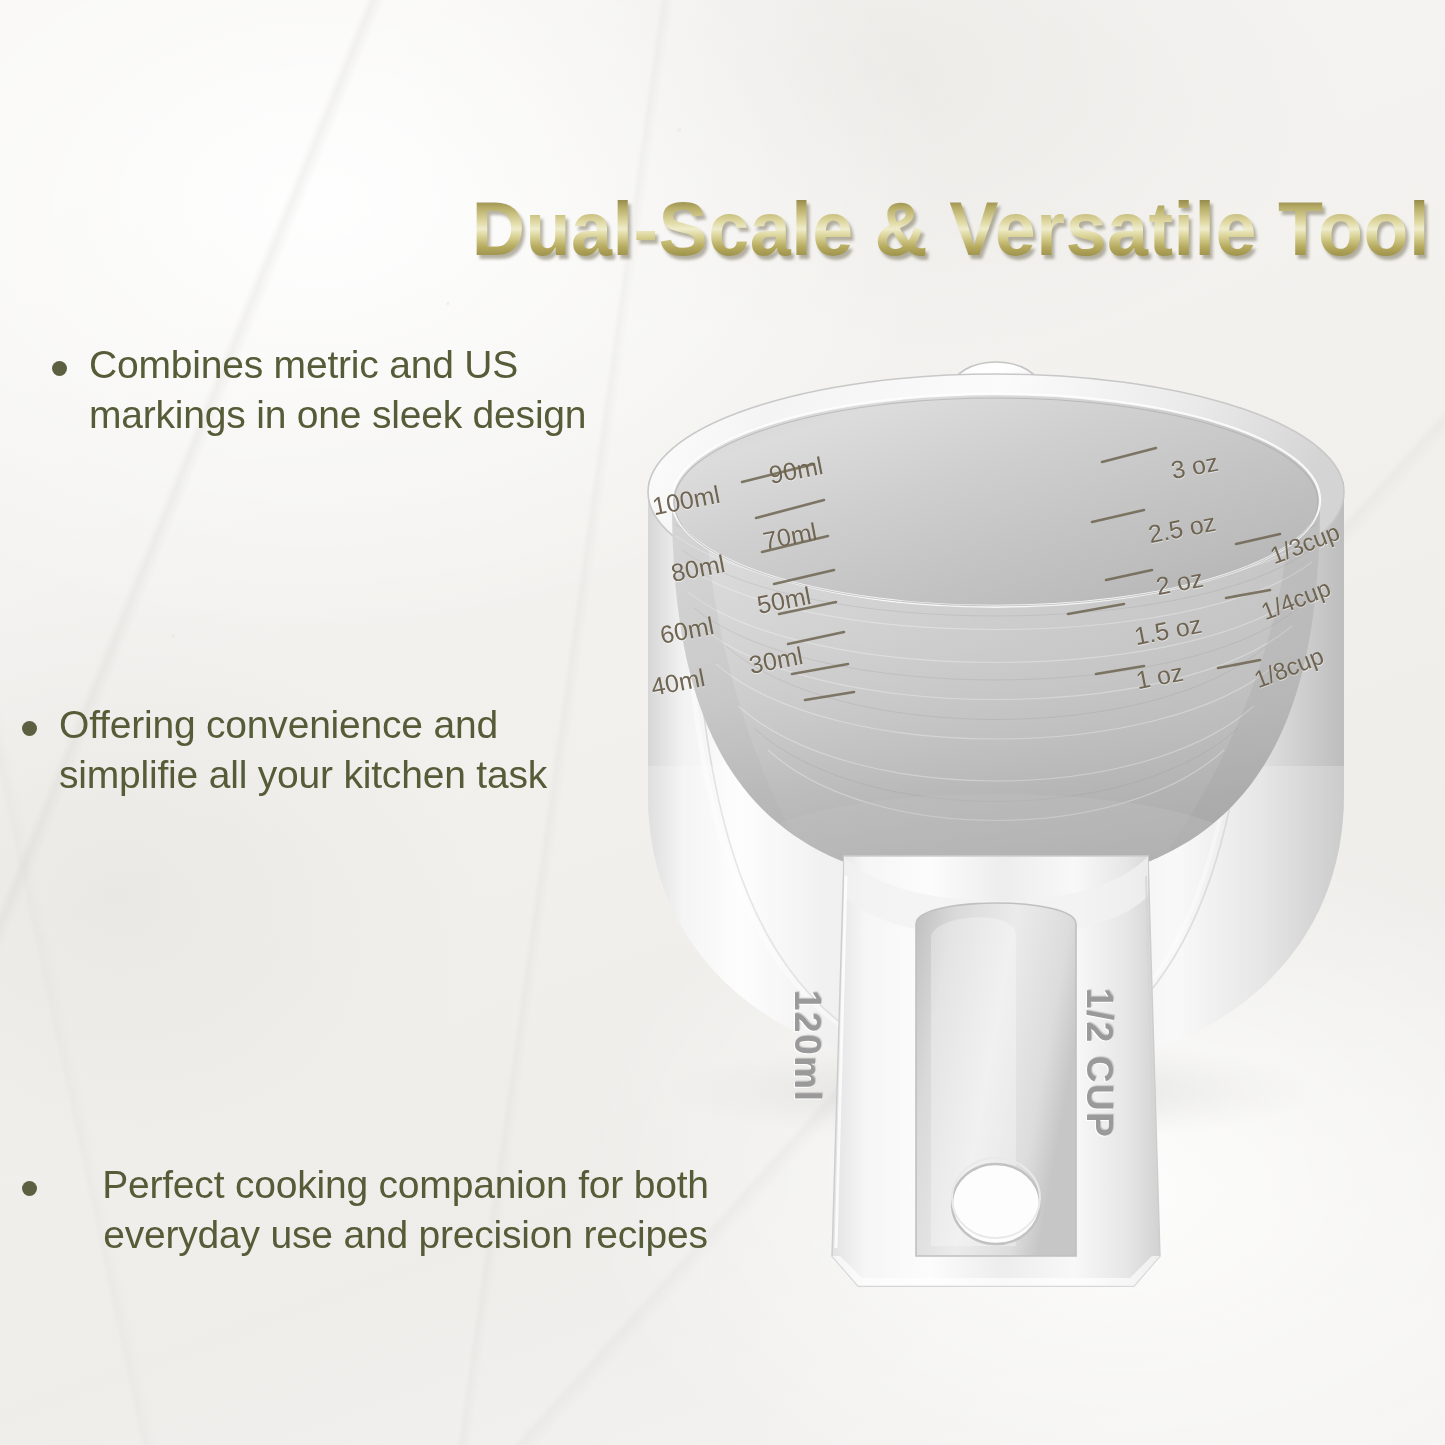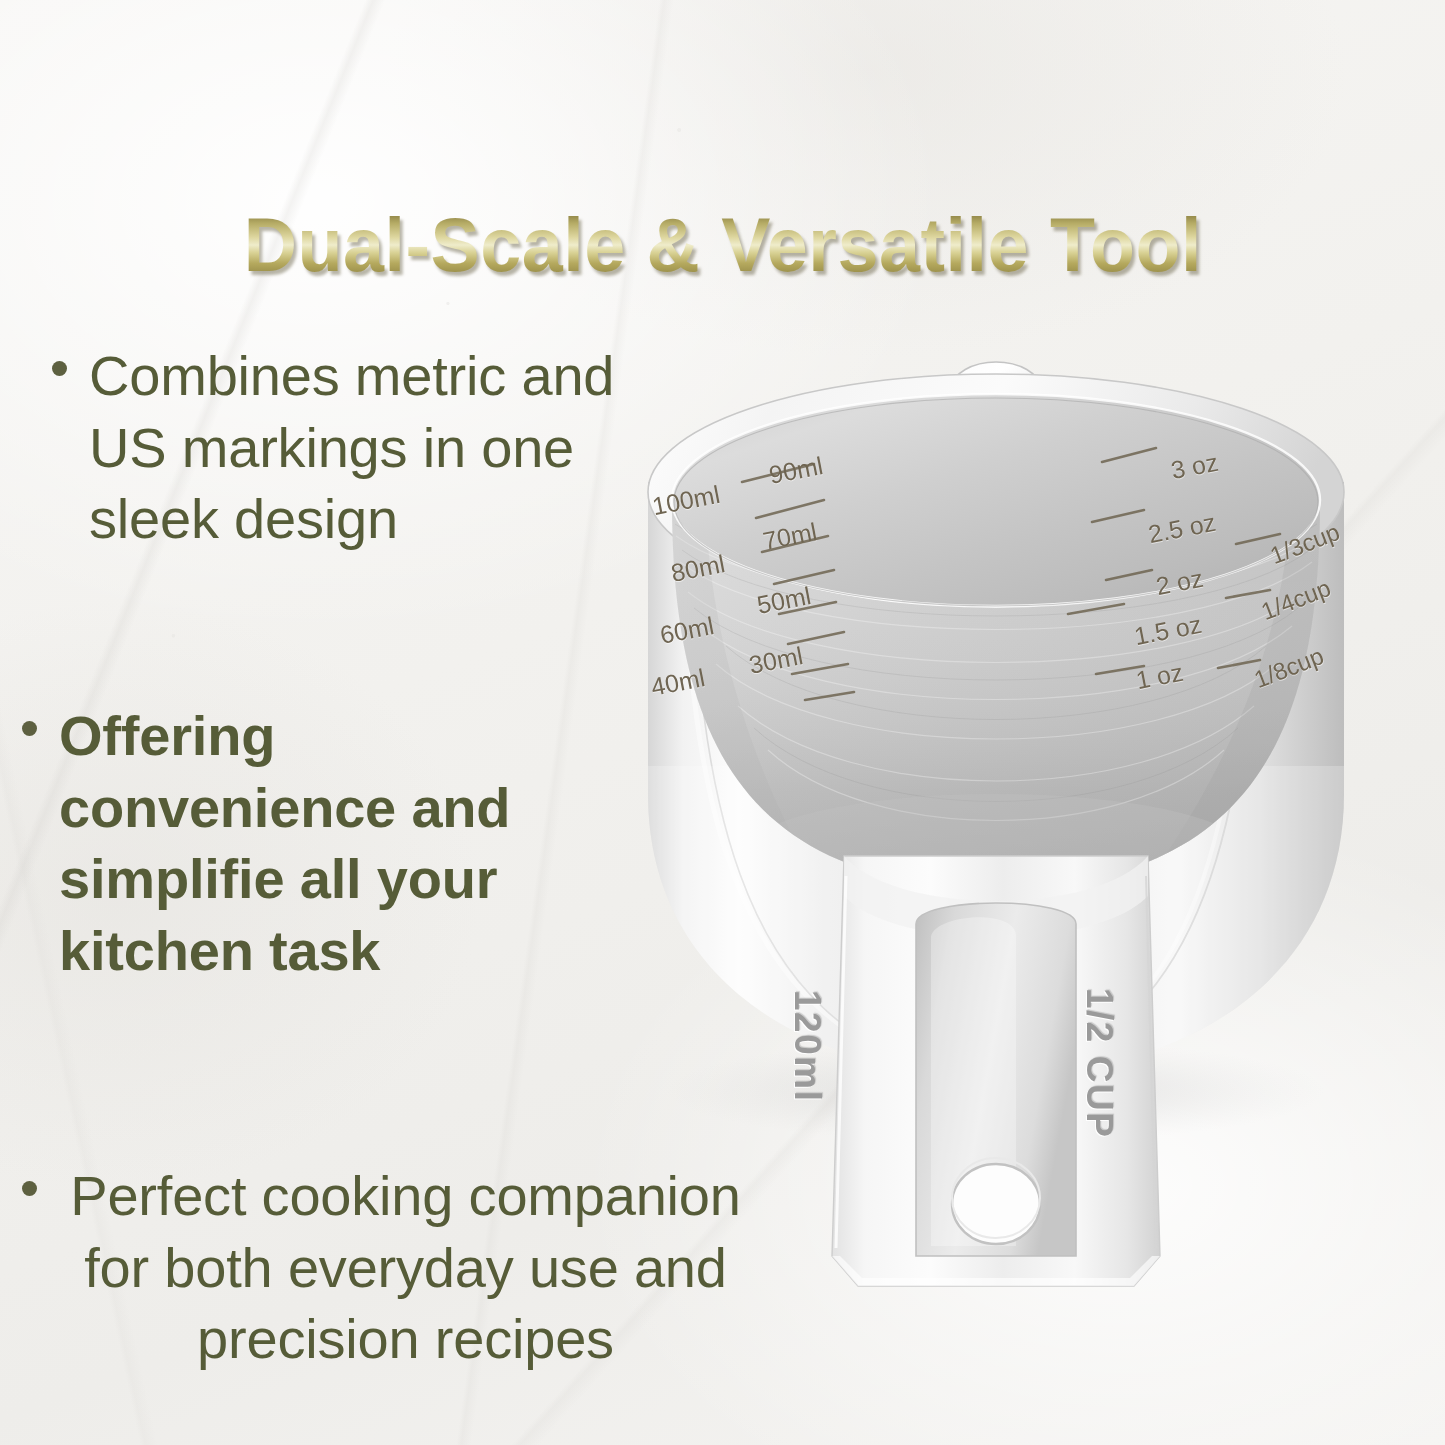--- a/index.html
+++ b/index.html
@@ -37,22 +37,22 @@
     content:""; position:absolute; inset:0;
     background:
       radial-gradient(circle at 31% 21%, rgba(198,196,192,0.20) 0 1.2px, transparent 2px),
       radial-gradient(circle at 47% 9%,  rgba(200,198,194,0.16) 0 1.6px, transparent 2.4px),
       radial-gradient(circle at 12% 44%, rgba(200,198,194,0.14) 0 1.4px, transparent 2.2px);
     pointer-events:none;
   }
 
   
   #title-wrap {
-    position:absolute; top:156px; left:0; width:100%;
-    text-align:center; z-index:6;
+    position:absolute; top:140px; left:0; width:100%;
+    text-align:right; z-index:6;
   }
   #title {
     display:inline-block;
     font-family:"Liberation Sans", sans-serif;
     font-weight:bold;
     font-size:76px;
     line-height:1;
     letter-spacing:0.5px;
     transform:scaleX(0.97);
     background:linear-gradient(180deg,
@@ -72,35 +72,35 @@
     filter:drop-shadow(3px 4px 1.5px rgba(80,72,40,0.40));
   }
 
   
   .bullet {
     position:absolute;
     z-index:6;
     display:flex;
     align-items:flex-start;
     color:#565c38;
-    font-size:56px;
+    font-size:39px;
     line-height:1.28;
     letter-spacing:-0.2px;
   }
   .bullet .dot {
     flex:0 0 auto;
     width:15px; height:15px;
     border-radius:50%;
     background:#5d6040;
     margin:21px 22px 0 0;
   }
   .bullet .btext { display:block; }
 
   #bullet-1 { top:340px; left:52px;  width:600px; }
-  #bullet-2 { top:700px; left:22px;  width:580px;font-weight:bold; }
+  #bullet-2 { top:700px; left:22px;  width:580px; }
   #bullet-3 { top:1160px; left:22px; width:730px;text-align:center; }
 
   
   #cup {
     position:absolute;
     left:596px; top:296px;
     width:800px; height:1010px;
     z-index:4;
   }
   #cup svg { display:block; width:100%; height:100%; overflow:visible; }

